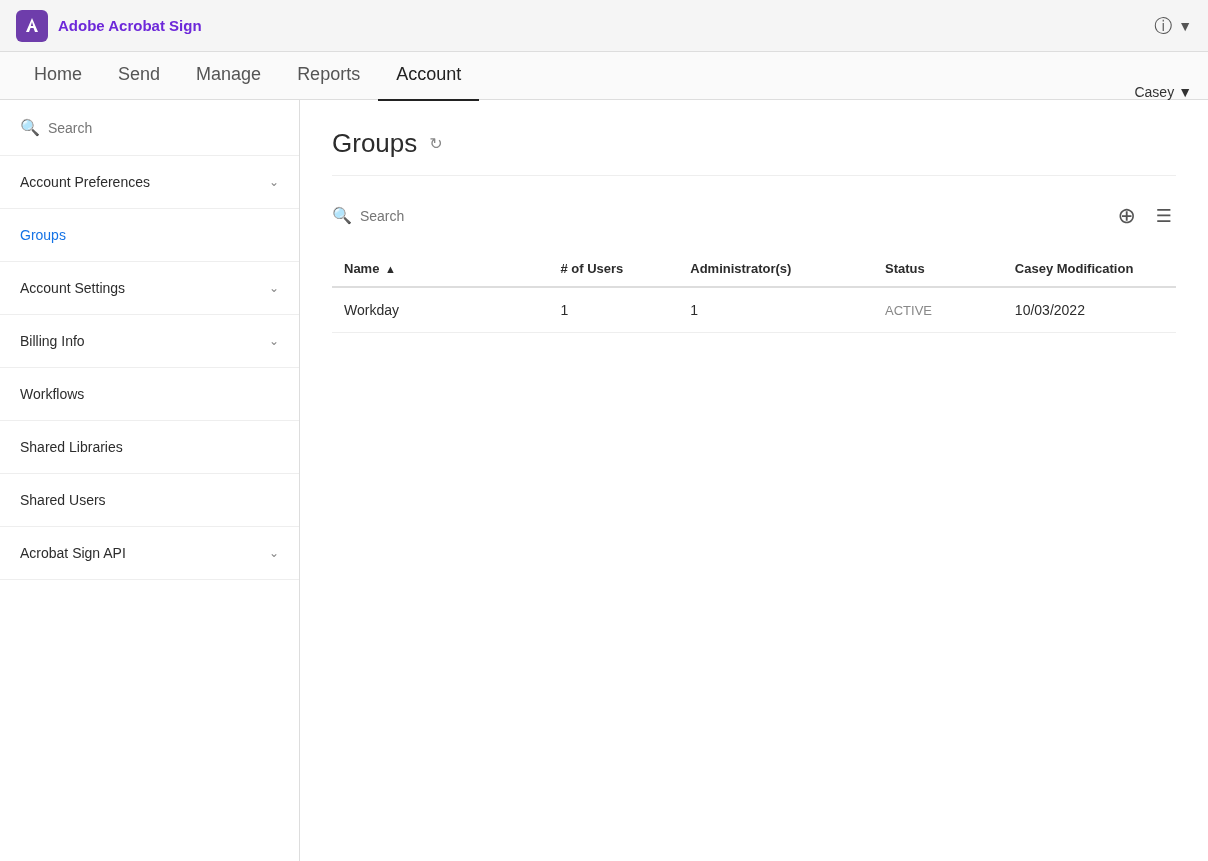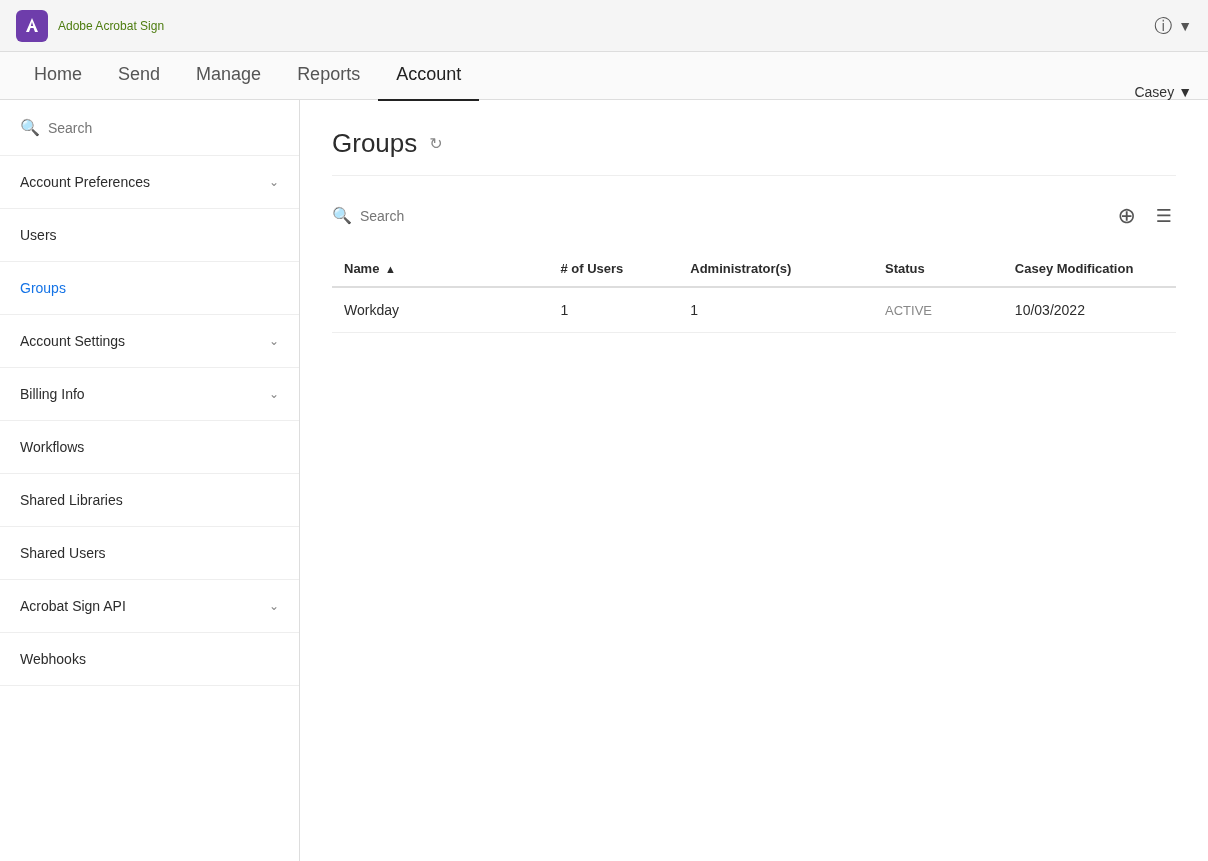--- a/index.html
+++ b/index.html
@@ -10,21 +10,21 @@
       display: flex; align-items: center; justify-content: space-between;
       background: #f5f5f5; border-bottom: 1px solid #ddd;
       padding: 0 16px; height: 52px;
     }
     .top-bar-left { display: flex; align-items: center; gap: 10px; }
     .app-icon {
       width: 32px; height: 32px; background: #6e3dab; border-radius: 6px;
       display: flex; align-items: center; justify-content: center;
       color: #fff; font-size: 18px; font-weight: bold;
     }
-    .app-title { font-size: 12px; font-weight: 400; color: #4d7c0f; }
+    .app-title { font-size: 15px; font-weight: 700; color: #6d28d9; }
     .top-bar-right { display: flex; align-items: center; gap: 6px; color: #555; font-size: 14px; cursor: pointer; }
     .top-bar-right .help-icon { font-size: 18px; color: #555; }
 
     
     .nav-bar {
       display: flex; align-items: center; justify-content: space-between;
       background: #fafafa; border-bottom: 1px solid #ddd;
       padding: 0 16px; height: 48px;
     }
     .nav-bar-left { display: flex; align-items: center; gap: 0; }
@@ -137,23 +137,20 @@
   <div class="sidebar">
     <div class="sidebar-search">
       <span class="search-icon-small">🔍</span>
       <input type="text" placeholder="Search" style="">
     </div>
 
     <div class="sidebar-item">
       <span>Account Preferences</span>
       <span class="chevron">⌄</span>
     </div>
-    <div class="sidebar-item">
-      <span>Users</span>
-    </div>
     <div class="sidebar-item active">
       <span>Groups</span>
     </div>
     <div class="sidebar-item">
       <span>Account Settings</span>
       <span class="chevron">⌄</span>
     </div>
     <div class="sidebar-item">
       <span>Billing Info</span>
       <span class="chevron">⌄</span>
@@ -163,23 +160,20 @@
     </div>
     <div class="sidebar-item">
       <span>Shared Libraries</span>
     </div>
     <div class="sidebar-item">
       <span>Shared Users</span>
     </div>
     <div class="sidebar-item">
       <span>Acrobat Sign API</span>
       <span class="chevron">⌄</span>
-    </div>
-    <div class="sidebar-item">
-      <span>Webhooks</span>
     </div>
   </div>
 
   <div class="content">
 
     <div class="page-header">
       <h1 class="page-title">Groups</h1>
       <span class="refresh-icon">↻</span>
     </div>
 

